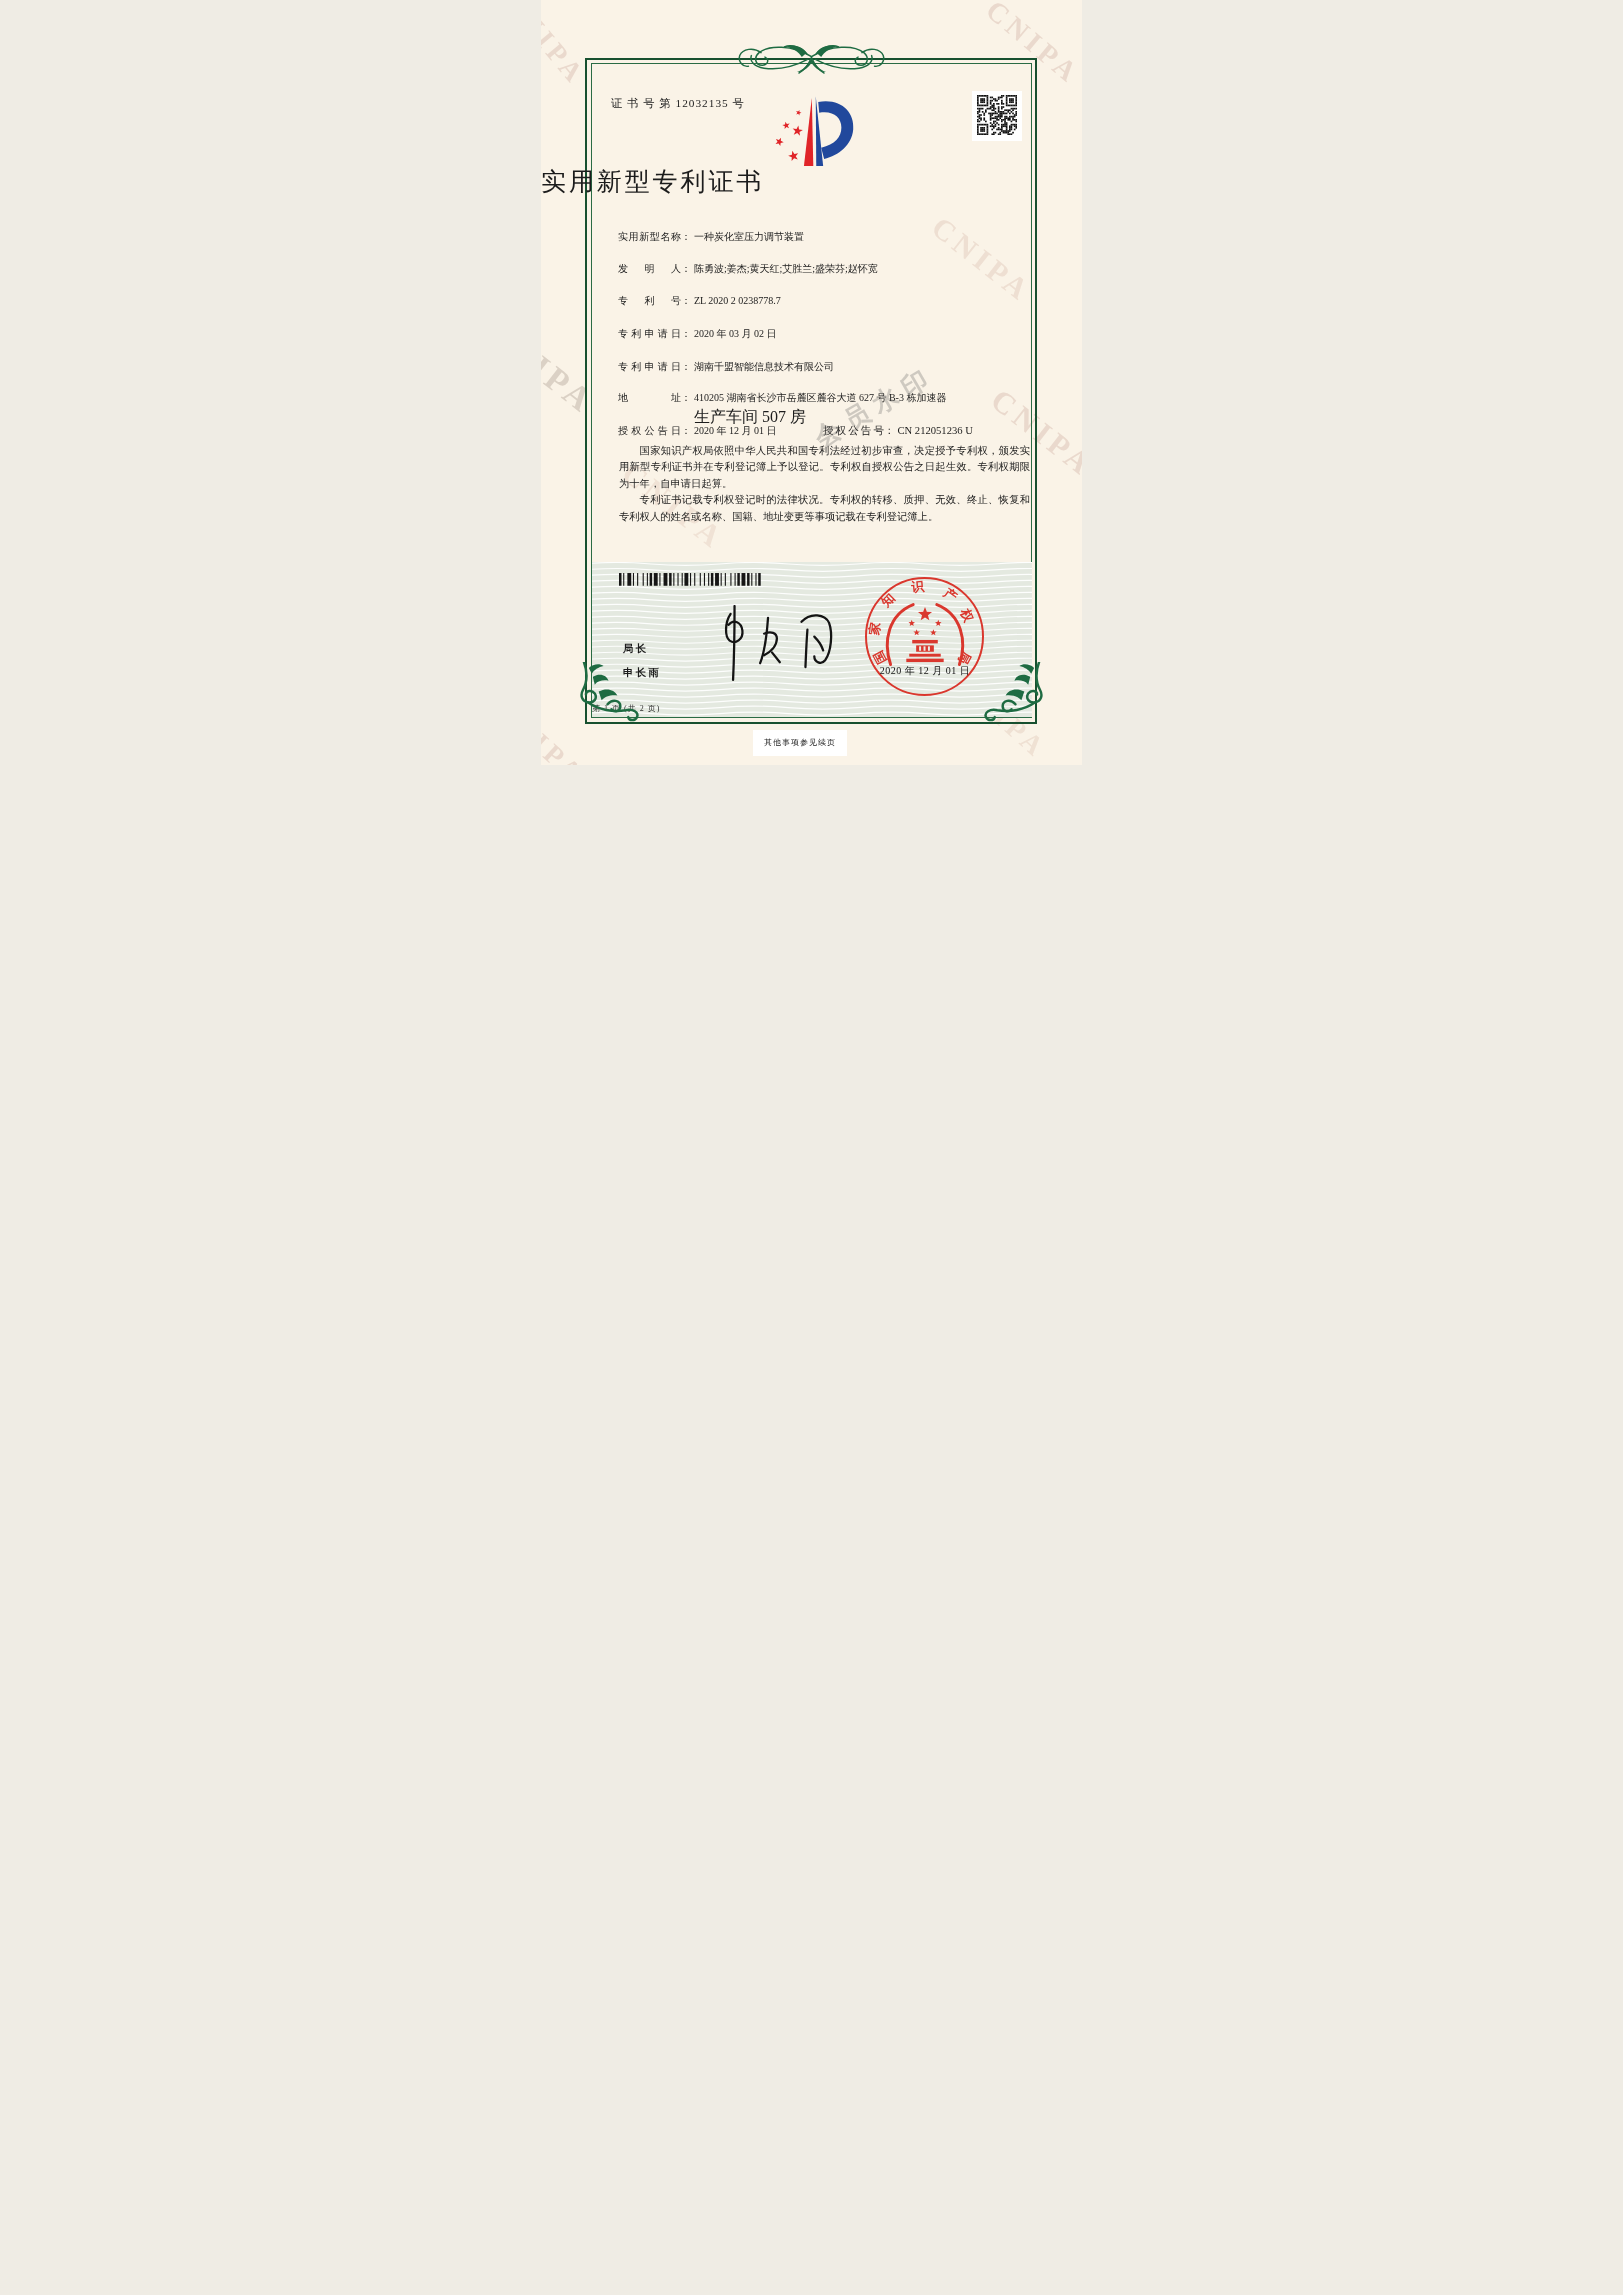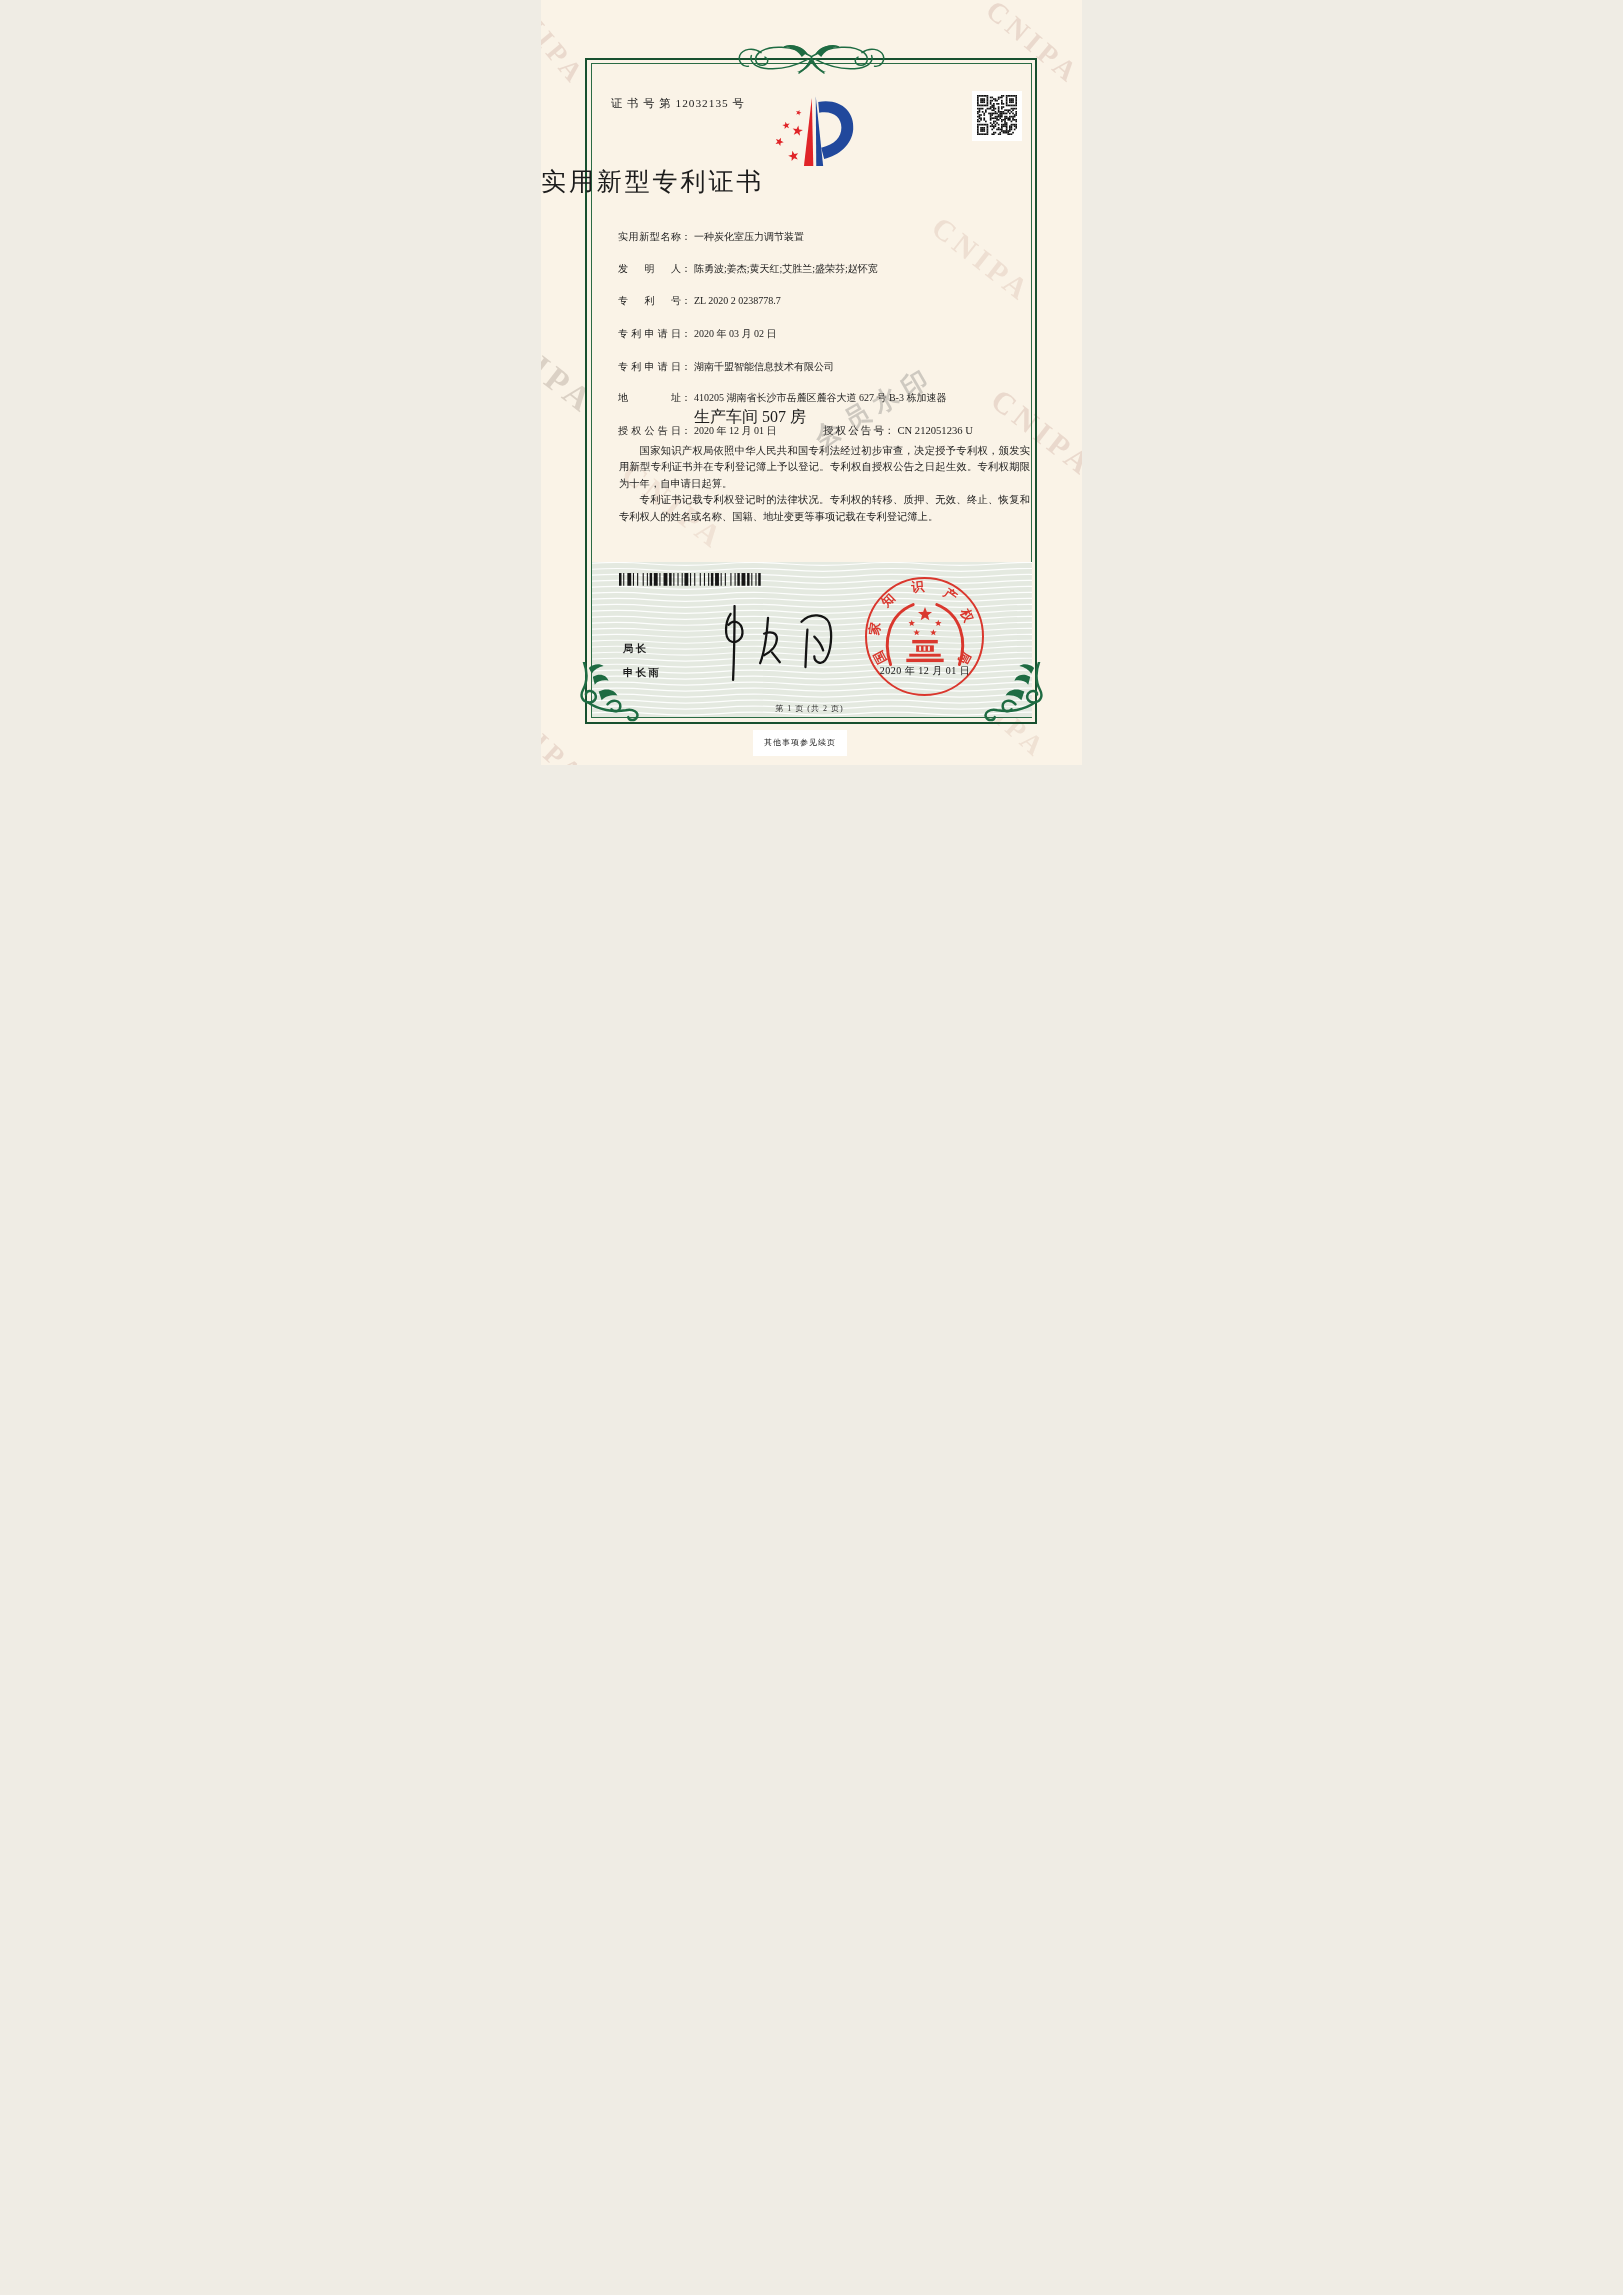--- a/index.html
+++ b/index.html
@@ -56,21 +56,21 @@
   .paras p{margin:0;text-indent:2em;}
   
   .wave-zone{position:absolute;left:51px;top:562px;width:440px;height:155px;
       background:#e4e9e0;z-index:1;overflow:hidden;}
   .barcode{position:absolute;left:78px;top:573px;z-index:2;}
   .director{position:absolute;left:82px;top:642px;z-index:2;
       font-family:Liberation Mono, monospace;font-weight:600;
       font-size:10.3px;letter-spacing:2.5px;}
   .director div{margin-bottom:9.8px;}
   .signature{position:absolute;left:164px;top:605px;z-index:3;}
-  .footer-page{position:absolute;left:51px;top:703px;width:435px;text-align:center;
+  .footer-page{position:absolute;left:51px;top:703px;width:435px;
       font-size:8px;letter-spacing:1px;z-index:2;color:#2b2b2b;}
   
   .seal{position:absolute;left:324px;top:577px;width:120px;height:120px;z-index:4;opacity:.93;}
   .seal-ring{position:absolute;left:0;top:0;width:115px;height:115px;border:2.5px solid #d92a20;
       border-radius:50%;}
   .seal-char{position:absolute;width:13.7px;height:13.7px;font-size:12.8px;font-weight:bold;
       color:#d92a20;text-align:center;line-height:13.7px;}
   .seal-date{position:absolute;left:324px;top:664px;width:120px;text-align:center;
       font-size:10px;letter-spacing:0.5px;color:#131313;z-index:5;white-space:nowrap;}
   

